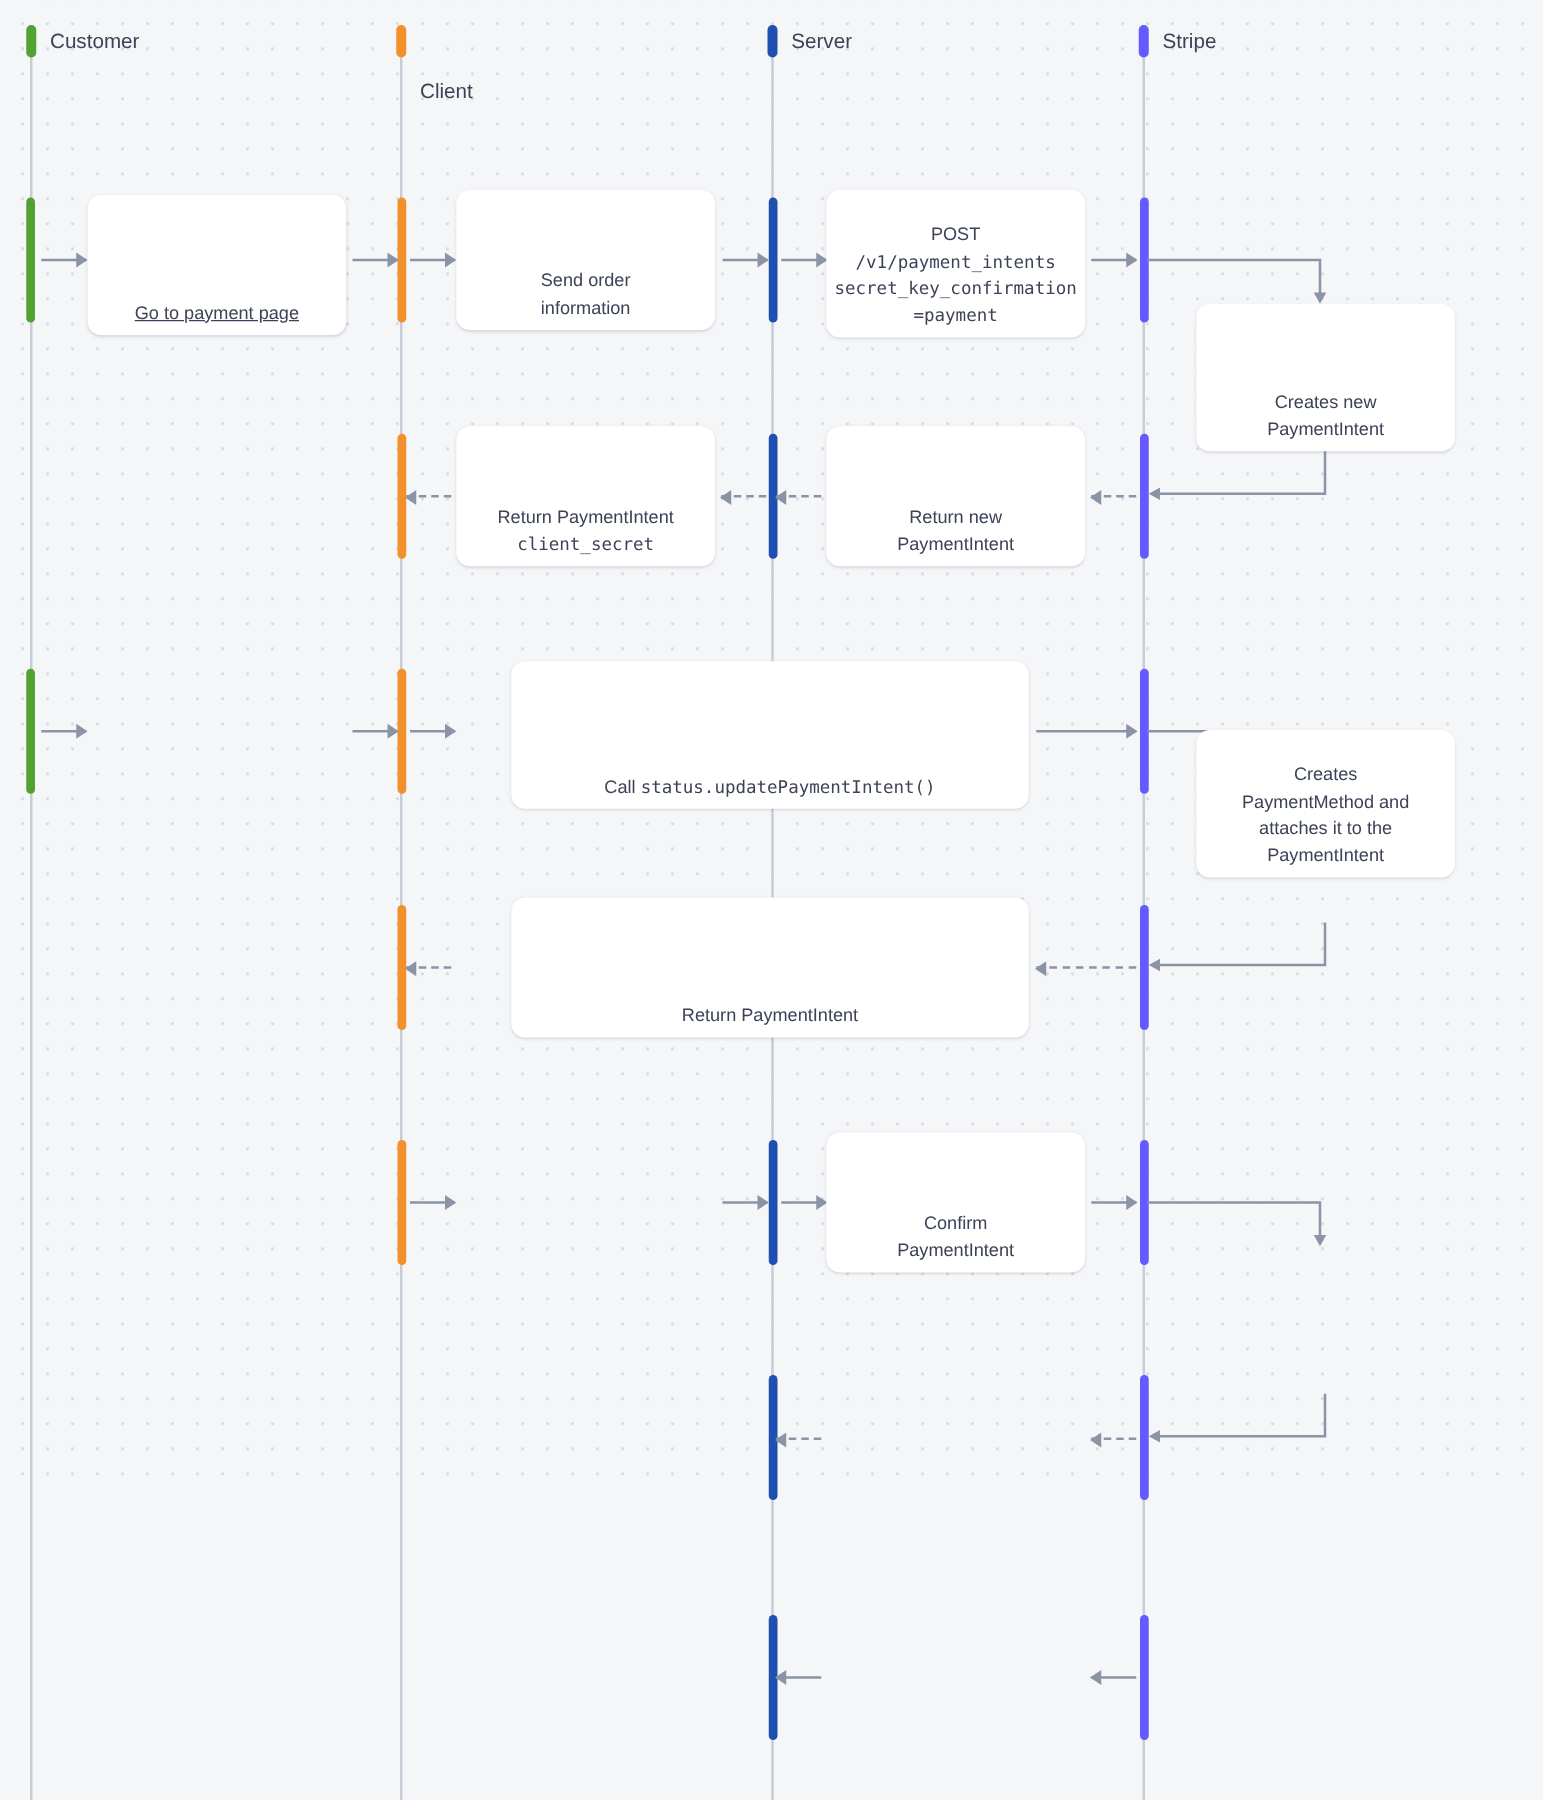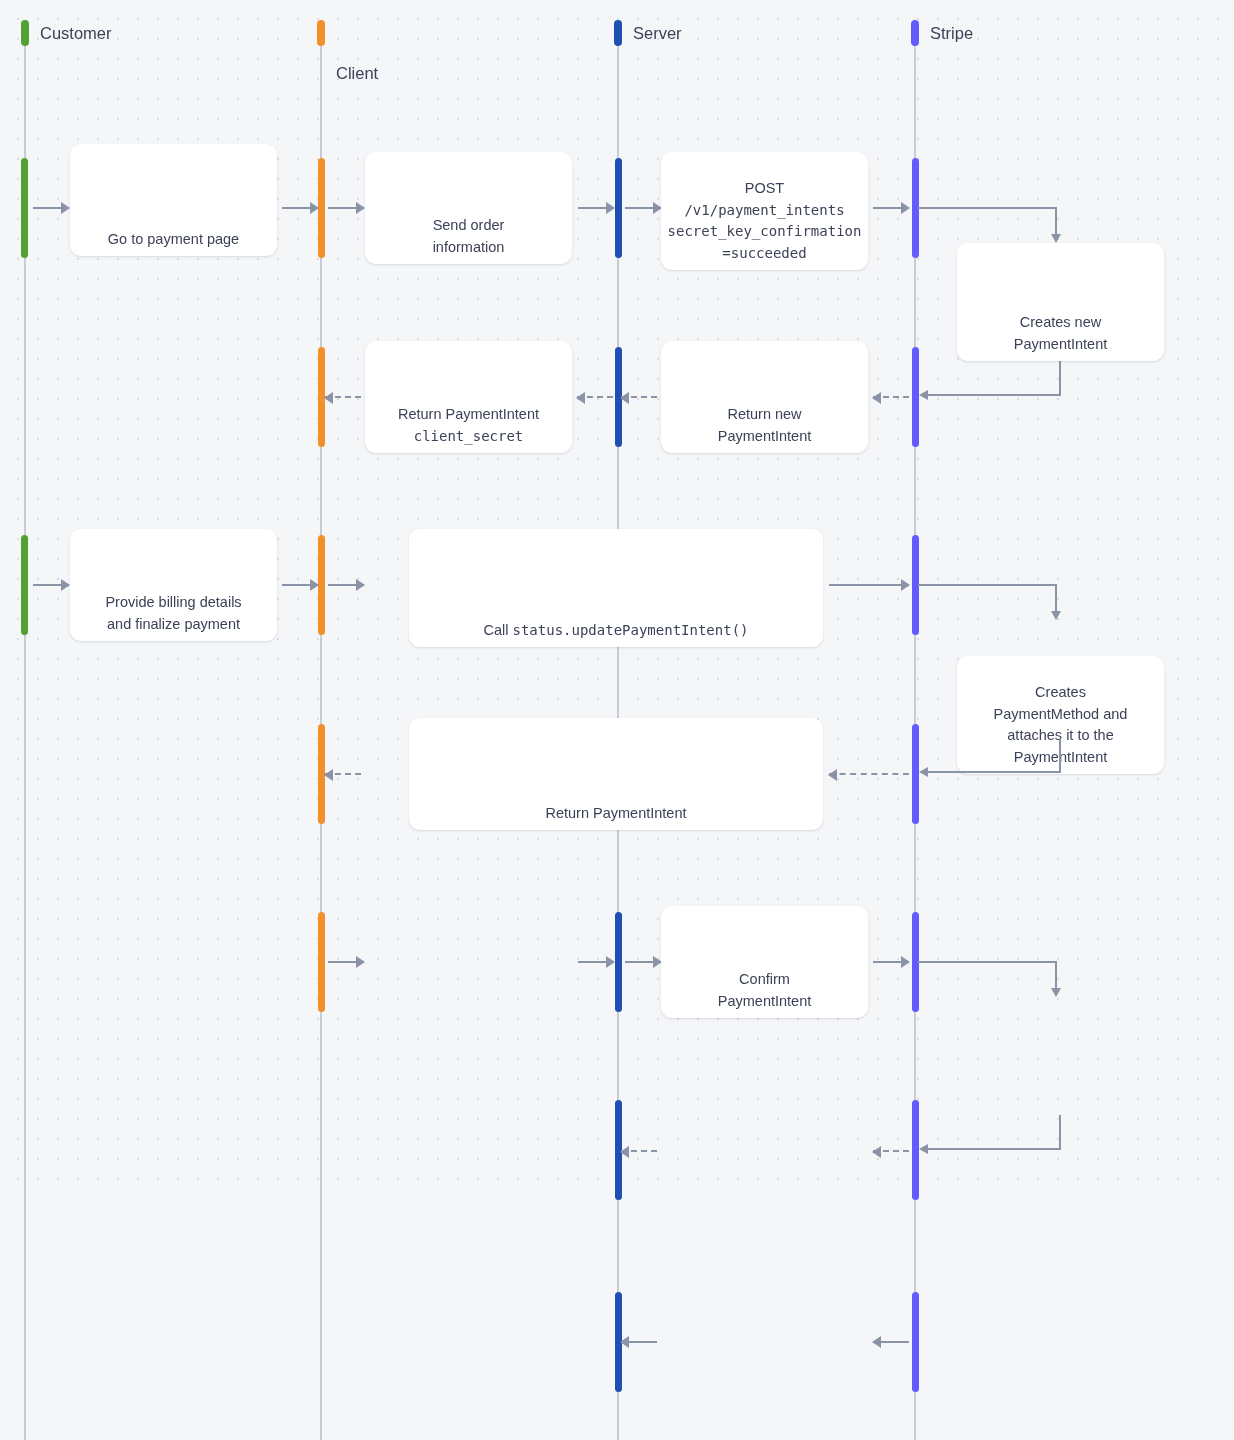--- a/index.html
+++ b/index.html
@@ -139,35 +139,35 @@
   <div class="act" style="left:615px;top:912px;height:100px;background:#1f4fb0;"></div>
   <div class="act" style="left:912px;top:912px;height:100px;background:#635bff;"></div>
 
   <div class="act" style="left:615px;top:1100px;height:100px;background:#1f4fb0;"></div>
   <div class="act" style="left:912px;top:1100px;height:100px;background:#635bff;"></div>
 
   <div class="act" style="left:615px;top:1292px;height:100px;background:#1f4fb0;"></div>
   <div class="act" style="left:912px;top:1292px;height:100px;background:#635bff;"></div>
 
   <div class="arrow right" style="left:33px;top:207px;width:36px;"></div>
-  <div class="box" style="left:70px;top:144px;width:207px;height:112px;">
+  <div class="box" style="left:70px;top:156px;width:207px;height:112px;text-decoration:underline;">
     <span>Go to payment page</span>
   </div>
   <div class="arrow right" style="left:282px;top:207px;width:36px;"></div>
 
   <div class="arrow right" style="left:328px;top:207px;width:36px;"></div>
   <div class="box" style="left:365px;top:152px;width:207px;height:112px;">
     <span>Send order<br>information</span>
   </div>
   <div class="arrow right" style="left:578px;top:207px;width:36px;"></div>
 
   <div class="arrow right" style="left:625px;top:207px;width:36px;"></div>
   <div class="box" style="left:661px;top:152px;width:207px;height:118px;">
     <span>
-      POST<br><span class="mono">/v1/payment_intents</span><br><span class="mono">secret_key_confirmation</span><br><span class="mono">=succeeded</span>
+      POST<br><span class="mono">/v1/payment_intents</span><br><span class="mono">secret_key_confirmation</span><br><span class="mono">=payment</span>
     </span>
   </div>
   <div class="arrow right" style="left:873px;top:207px;width:36px;"></div>
 
   <svg class="loop" style="left:918px;top:195px;width:160px;height:50px;">
     <path d="M0,13 L138,13 L138,40" fill="none" stroke="#8b93a7" stroke-width="2"></path>
     <path d="M138,48 l-5,-9 l10,0 z" fill="#8b93a7"></path>
   </svg>
   <div class="box" style="left:957px;top:243px;width:207px;height:118px;">
     <span>Creates new<br>PaymentIntent</span>
@@ -183,36 +183,33 @@
   </div>
   <div class="arrow left dashed" style="left:621px;top:396px;width:36px;"></div>
 
   <div class="arrow left dashed" style="left:577px;top:396px;width:36px;"></div>
   <div class="box" style="left:365px;top:341px;width:207px;height:112px;">
     <span>Return PaymentIntent<br><span class="mono">client_secret</span></span>
   </div>
   <div class="arrow left dashed" style="left:325px;top:396px;width:36px;"></div>
 
   <div class="arrow right" style="left:33px;top:584px;width:36px;"></div>
-  <div class="box" style="left:70px;top:529px;width:207px;height:112px;">
-    <span>Provide billing details<br>and finalize payment</span>
-  </div>
   <div class="arrow right" style="left:282px;top:584px;width:36px;"></div>
 
   <div class="arrow right" style="left:328px;top:584px;width:36px;"></div>
   <div class="box" style="left:409px;top:529px;width:414px;height:118px;">
     <span>Call&nbsp;<span class="mono">status.updatePaymentIntent()</span></span>
   </div>
   <div class="arrow right" style="left:829px;top:584px;width:80px;"></div>
 
   <svg class="loop" style="left:918px;top:572px;width:160px;height:50px;">
     <path d="M0,13 L138,13 L138,40" fill="none" stroke="#8b93a7" stroke-width="2"></path>
     <path d="M138,48 l-5,-9 l10,0 z" fill="#8b93a7"></path>
   </svg>
-  <div class="box" style="left:957px;top:656px;width:207px;height:118px;">
+  <div class="box" style="left:957px;top:584px;width:207px;height:118px;">
     <span>Creates<br>PaymentMethod and<br>attaches it to the<br>PaymentIntent</span>
   </div>
   <svg class="loop" style="left:918px;top:738px;width:160px;height:45px;">
     <path d="M142,0 L142,34 L10,34" fill="none" stroke="#8b93a7" stroke-width="2"></path>
     <path d="M1,34 l9,-5 l0,10 z" fill="#8b93a7"></path>
   </svg>
 
   <div class="arrow left dashed" style="left:829px;top:773px;width:80px;"></div>
   <div class="box" style="left:409px;top:718px;width:414px;height:112px;">
     <span>Return PaymentIntent</span>

